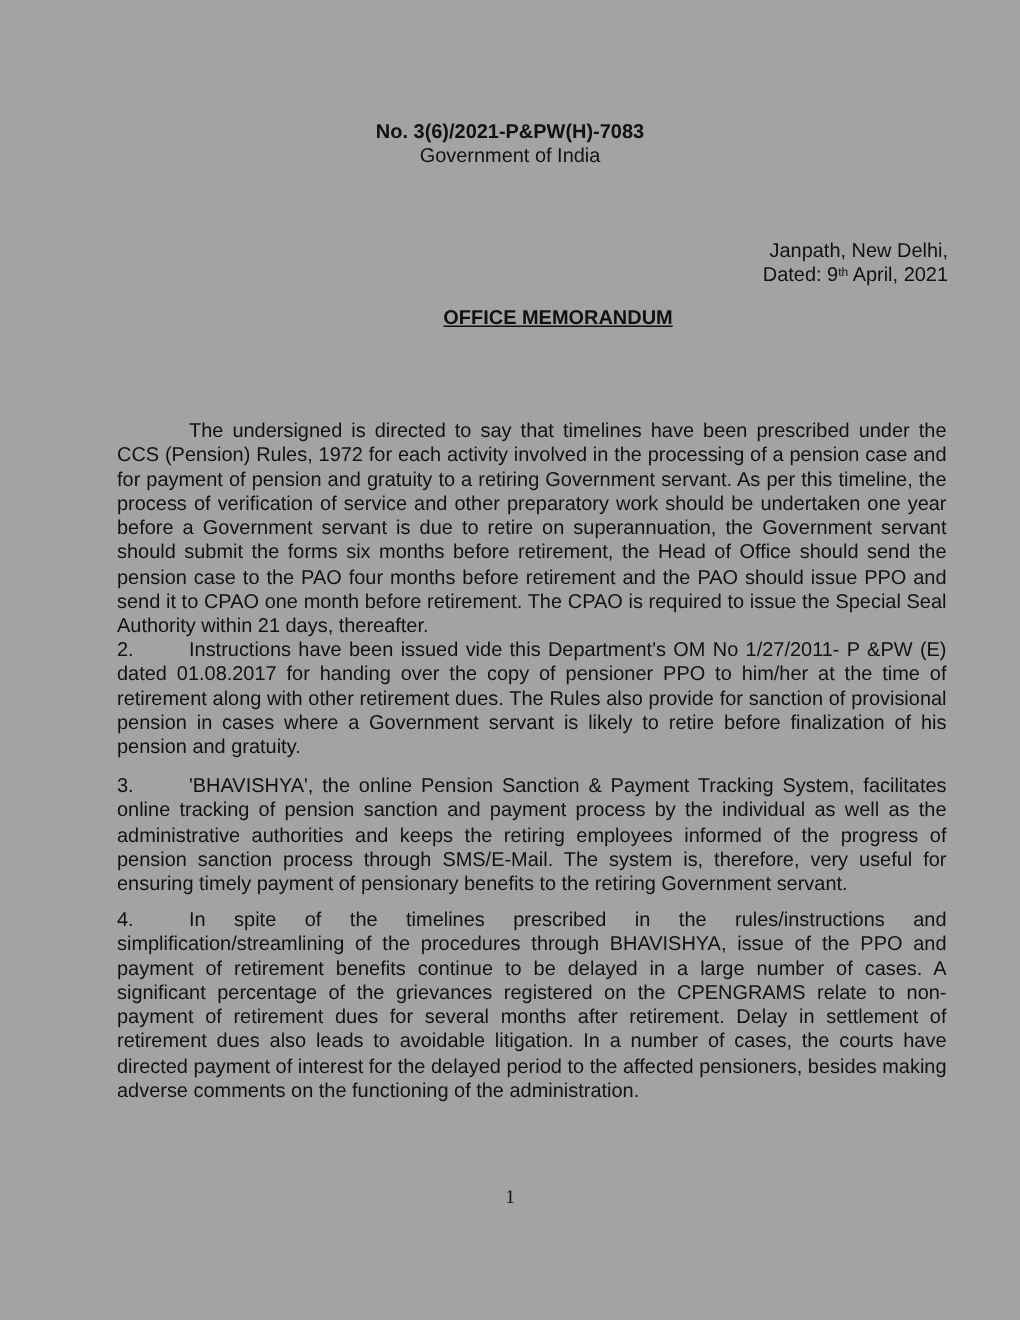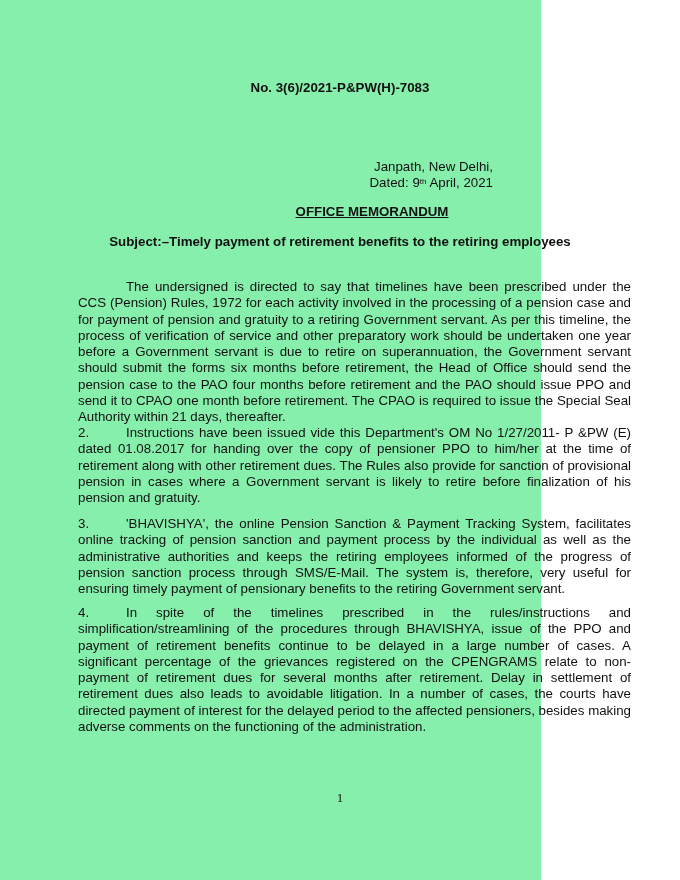--- a/index.html
+++ b/index.html
@@ -1,18 +1,18 @@
 <!DOCTYPE html>
 <html><head>
 <meta charset="utf-8">
 <style>
   html, body { margin:0; padding:0; background:#ffffff; }
   body { width:680px; height:880px; position:relative; overflow:hidden;
          font-family:"Liberation Sans", sans-serif; color:#111; }
-  .page { position:absolute; left:0; top:0; width:541px; height:880px; background:#86efac; }
+  .page { position:absolute; left:0; top:0; width:680px; height:880px; background:#a3a3a3; }
   .hdr { position:absolute; left:0; width:680px; text-align:center; font-size:13.3px; line-height:16px; }
   .hdr-right { position:absolute; right:48px; text-align:right; font-size:13.3px; line-height:16px; }
   .bold { font-weight:bold; }
   sup { font-size:8px; vertical-align:top; position:relative; top:-1px; }
   .om { position:absolute; left:0; width:680px; text-align:center; top:204px;
         font-size:13.3px; font-weight:bold;padding-left:32px; }
   .om span { text-decoration:underline; }
   .subj { position:absolute; left:0; width:680px; text-align:center; top:234px;
           font-size:13.3px; font-weight:bold; }
   .para { position:absolute; left:78px; width:553px; font-size:13.3px; line-height:16.3px;
@@ -21,26 +21,26 @@
   .indent { display:inline-block; width:48px; }
   .pgnum { position:absolute; left:0; width:680px; text-align:center; top:790px;
            font-family:"Liberation Serif", serif; font-size:13px; }
 </style>
 </head>
 <body>
 
 <div class="page">
 
   <div class="hdr bold" style="top:80px;">No. 3(6)/2021-P&amp;PW(H)-7083</div>
+  <div class="hdr" style="top:96px;">Government of India</div>
 
   <div class="hdr-right" style="top:159px;">Janpath, New Delhi,</div>
   <div class="hdr-right" style="top:175px;"><span>Dated:  9</span><sup>th</sup><span> April, 2021</span></div>
 
   <div class="om"><span>OFFICE MEMORANDUM</span></div>
-  <div class="subj">Subject:–Timely payment of retirement benefits to the retiring employees</div>
 
   <p class="para" style="top:279px;"><span class="indent"></span><span>The undersigned is directed to say that timelines have been prescribed under the CCS (Pension) Rules, 1972 for each activity involved in the processing of a pension case and for payment of pension and gratuity to a retiring Government servant. As per this timeline, the process of verification of service and other preparatory work should be undertaken one year before a Government servant is due to retire on superannuation, the Government servant should submit the forms six months before retirement, the Head of Office should send the pension case to the PAO four months before retirement and the PAO should issue PPO and send it to CPAO one month before retirement. The CPAO is required to issue the Special Seal Authority within 21 days, thereafter.</span></p>
 
   <p class="para" style="top:425px;"><span class="num">2.</span><span>Instructions have  been issued vide this Department's OM No 1/27/2011- P &amp;PW (E) dated 01.08.2017  for handing over the copy of pensioner PPO to him/her at the time of retirement along with other retirement dues. The Rules also provide for sanction of provisional pension in cases where a Government servant is likely to retire before finalization of his pension and gratuity.</span></p>
 
   <p class="para" style="top:516px;"><span class="num">3.</span><span>'BHAVISHYA', the online Pension Sanction &amp; Payment Tracking System, facilitates online tracking of pension sanction and payment process by the individual as well as the administrative authorities and keeps the retiring employees informed of the progress of pension sanction process through SMS/E-Mail. The system is, therefore, very useful for ensuring timely payment of pensionary benefits to the retiring Government servant.</span></p>
 
   <p class="para" style="top:605px;"><span class="num">4.</span><span>In spite of the timelines prescribed in the rules/instructions and simplification/streamlining of the procedures through BHAVISHYA, issue of the PPO and payment of retirement benefits continue to be delayed in a large number of cases. A significant percentage of the grievances registered on the CPENGRAMS relate to non-payment of retirement dues for several months after retirement. Delay in settlement of retirement dues also leads to avoidable litigation. In a number of cases, the courts have directed payment of interest for the delayed period to the affected pensioners, besides making adverse comments on the functioning of the administration.</span></p>
 
 

